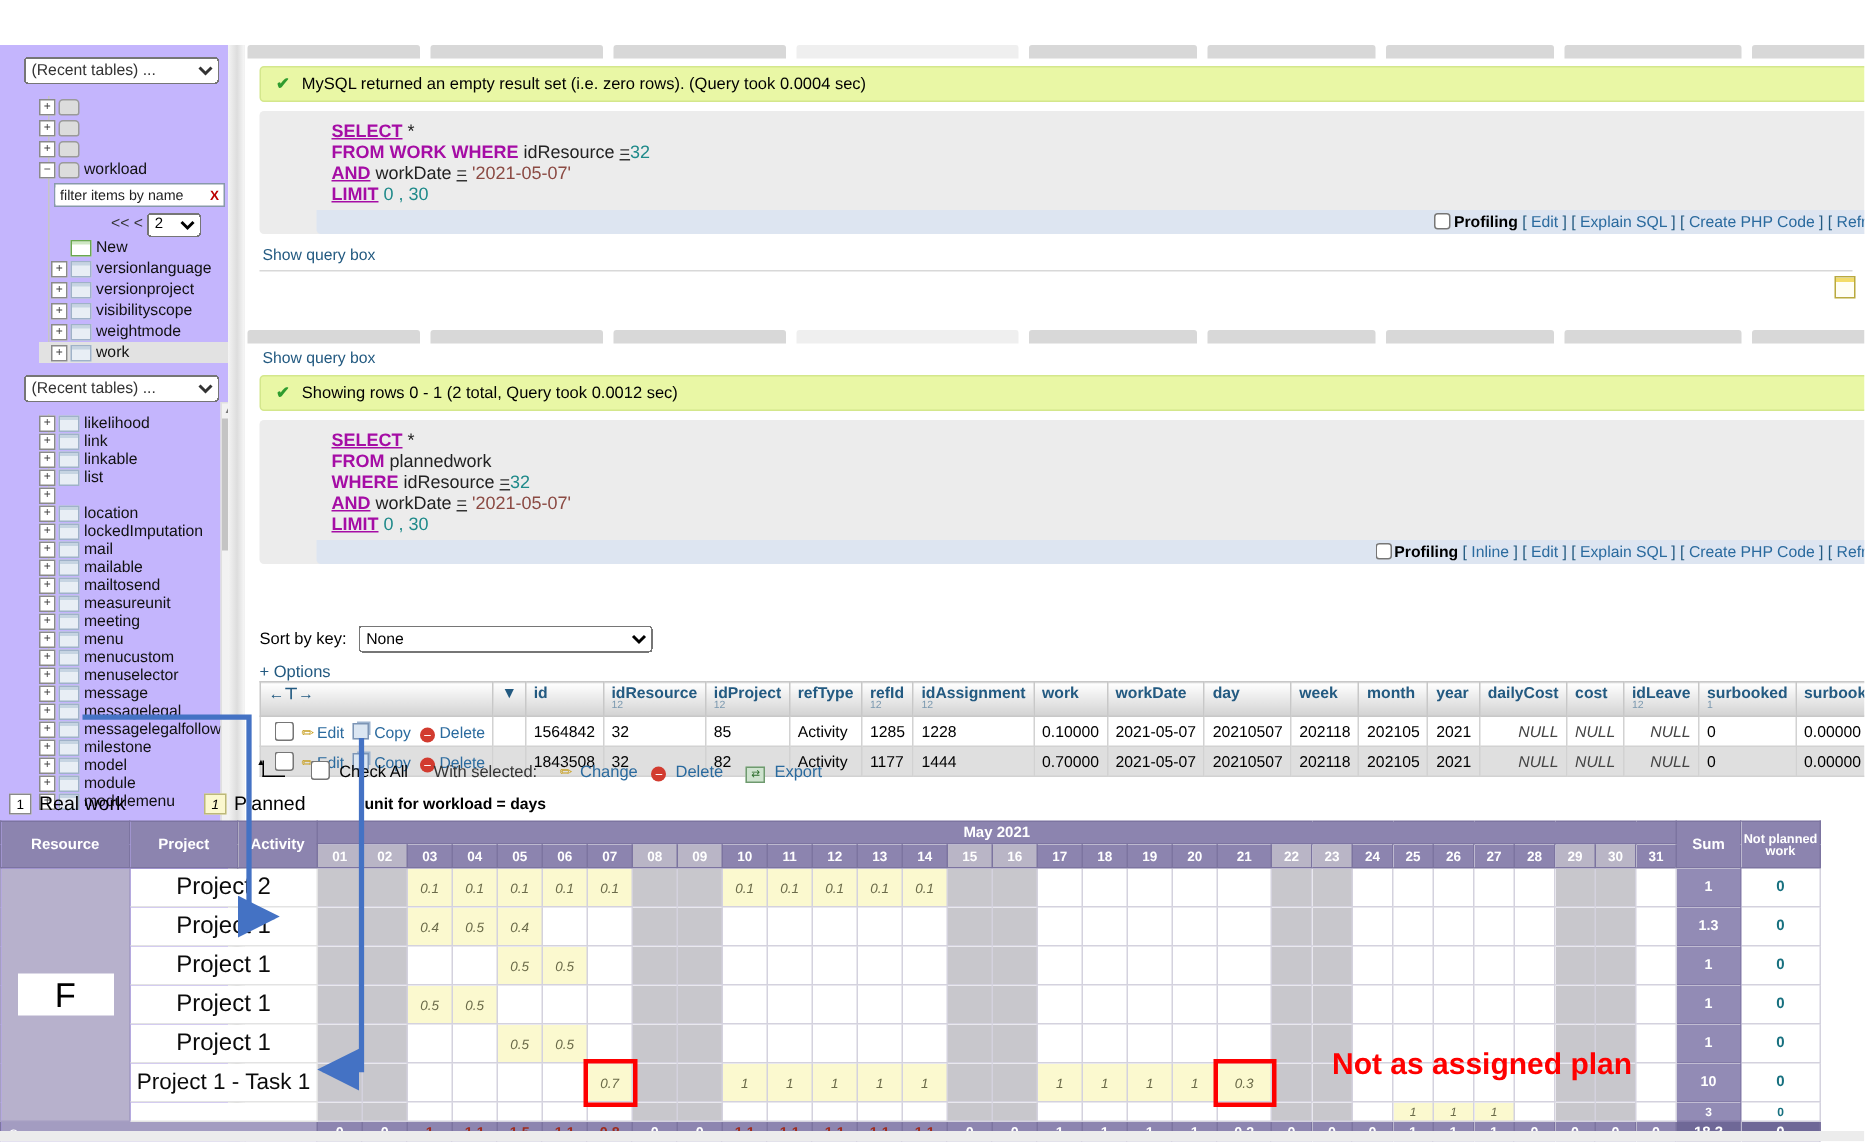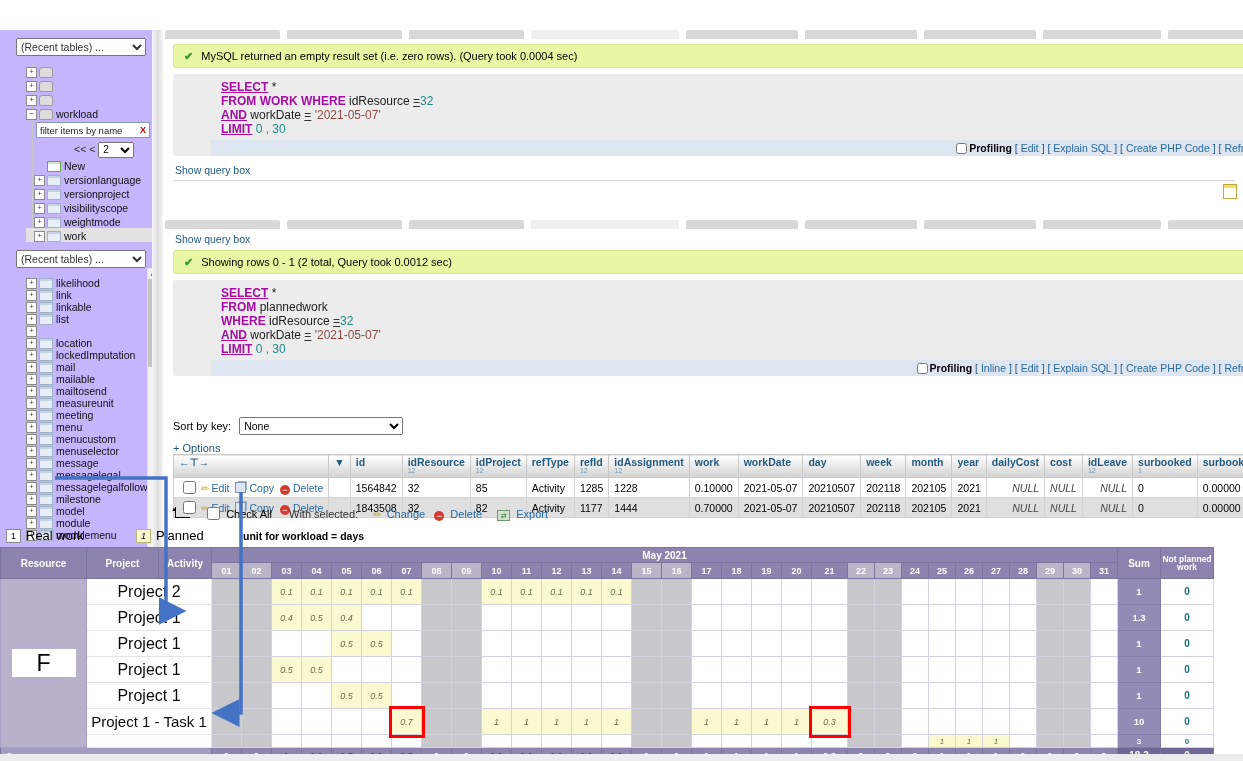--- a/index.html
+++ b/index.html
@@ -63,21 +63,21 @@
   a.sqb{position:absolute;left:12px;color:#235a81;text-decoration:none;cursor:pointer;font-size:10.5px;}
   .hr1{position:absolute;left:10px;width:1062px;border-top:1px solid #d8d8d8;}
   .qicon{position:absolute;width:12px;height:13px;background:#fffef4;border:1px solid #b9a93f;
          box-shadow:inset 0 3px 0 #f3dc6a;}
   #showbar{position:absolute;left:10px;top:384px;width:388px;height:24px;background:#e8e8e8;
            border-radius:3px;line-height:24px;padding-left:8px;white-space:nowrap;}
   #showbar b{margin-right:6px;}
   #showbar input{width:44px;height:14px;font-size:10px;border:1px solid #a9a9a9;margin:0 6px 0 4px;
                  padding-left:3px;font-family:"Liberation Sans",sans-serif;}
   #sortrow{position:absolute;left:10px;top:416px;height:20px;line-height:20px;}
-  #sortrow select{width:164px;height:18px;font-size:10.5px;margin-left:5px;}
+  #sortrow select{width:196px;height:18px;font-size:10.5px;margin-left:5px;}
   #optrow{position:absolute;left:10px;top:442px;color:#235a81;cursor:pointer;}
   
   #resulttable{position:absolute;left:10px;top:454px;border-collapse:collapse;font-size:10.5px;white-space:nowrap;}
   #resulttable th{background:linear-gradient(#ffffff,#d2d2d2);color:#235a81;font-weight:bold;
                   border:1px solid #c8c8c8;padding:1px 5px;text-align:left;vertical-align:top;height:20px;}
   #resulttable td{border:1px solid #d2d2d2;padding:0 5px;height:13px;}
   #resulttable tr.odd td{background:#ffffff;}
   #resulttable tr.even td{background:#dfdfdf;}
   #resulttable .r{text-align:left;}
   #resulttable .nullv{font-style:italic;color:#444;text-align:right;}
@@ -711,20 +711,21 @@
           <td class="gsumday">0</td>
           <td class="gsumday">0</td>
           <td class="gsumday">0</td>
           <td class="gsumday">0</td>
           <td class="gtotal">18.3</td>
           <td class="gtotal">0</td>
         </tr>
       </tbody>
     </table>
 
+  <div id="rednote">Not as assigned plan</div>
 
   <svg id="arrows" width="1243" height="761">
     <defs>
       <marker id="ah" markerWidth="9" markerHeight="9" refX="7" refY="4" orient="auto">
         <path d="M0,0 L8,4 L0,8 z" fill="#4472c4"></path>
       </marker>
     </defs>
     <path d="M55,478 H166 V611 H183" stroke="#4472c4" stroke-width="3.5" fill="none" marker-end="url(#ah)"></path>
     <path d="M241,492 V713 H215" stroke="#4472c4" stroke-width="3.5" fill="none" marker-end="url(#ah)"></path>
   </svg>

